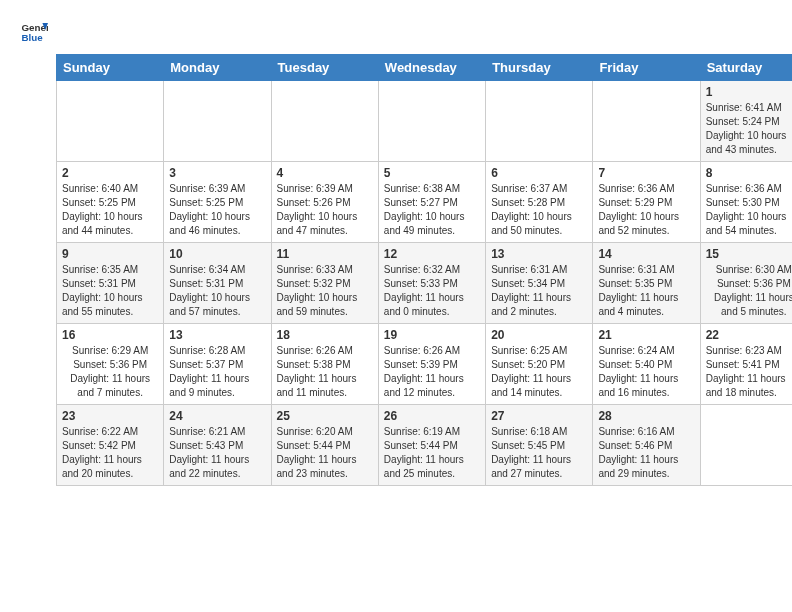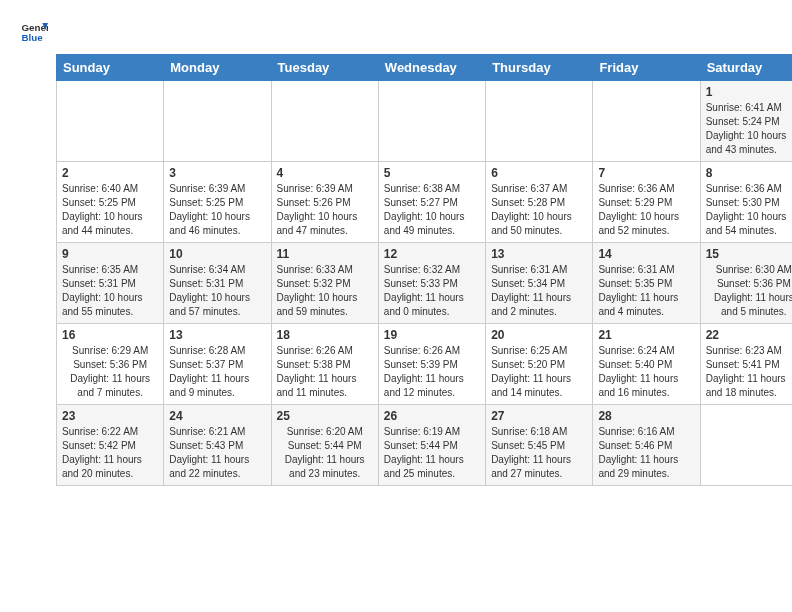--- a/index.html
+++ b/index.html
@@ -272,21 +272,21 @@
 Daylight: 11 hours and 20 minutes.</div>
         </td>
         <td>
           <span class="day-num">24</span>
           <div class="day-info" style="white-space: pre-line;">Sunrise: 6:21 AM
 Sunset: 5:43 PM
 Daylight: 11 hours and 22 minutes.</div>
         </td>
         <td>
           <span class="day-num">25</span>
-          <div class="day-info" style="white-space: pre-line; text-align: center;">Sunrise: 6:20 AM
+          <div class="day-info" style="white-space: pre-line;">Sunrise: 6:20 AM
 Sunset: 5:44 PM
 Daylight: 11 hours and 23 minutes.</div>
         </td>
         <td>
           <span class="day-num">26</span>
           <div class="day-info" style="white-space: pre-line;">Sunrise: 6:19 AM
 Sunset: 5:44 PM
 Daylight: 11 hours and 25 minutes.</div>
         </td>
         <td>

